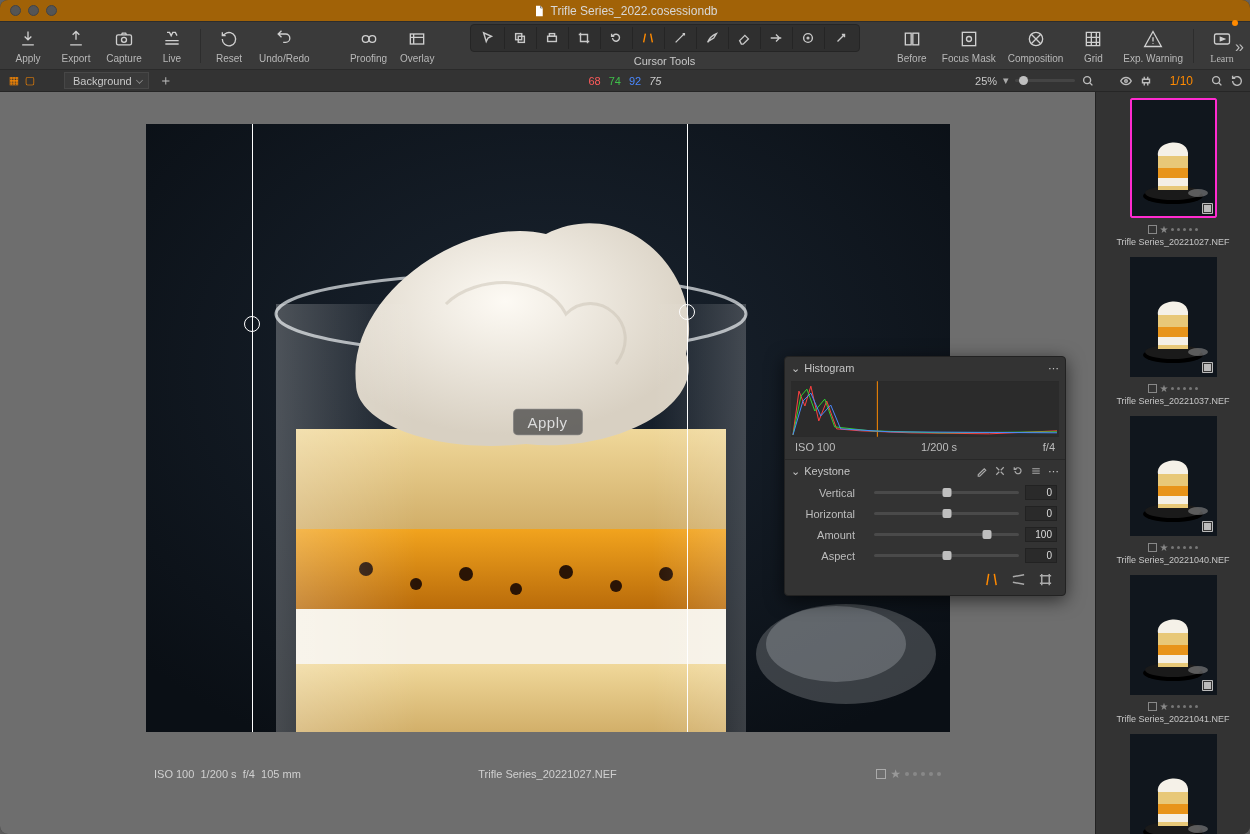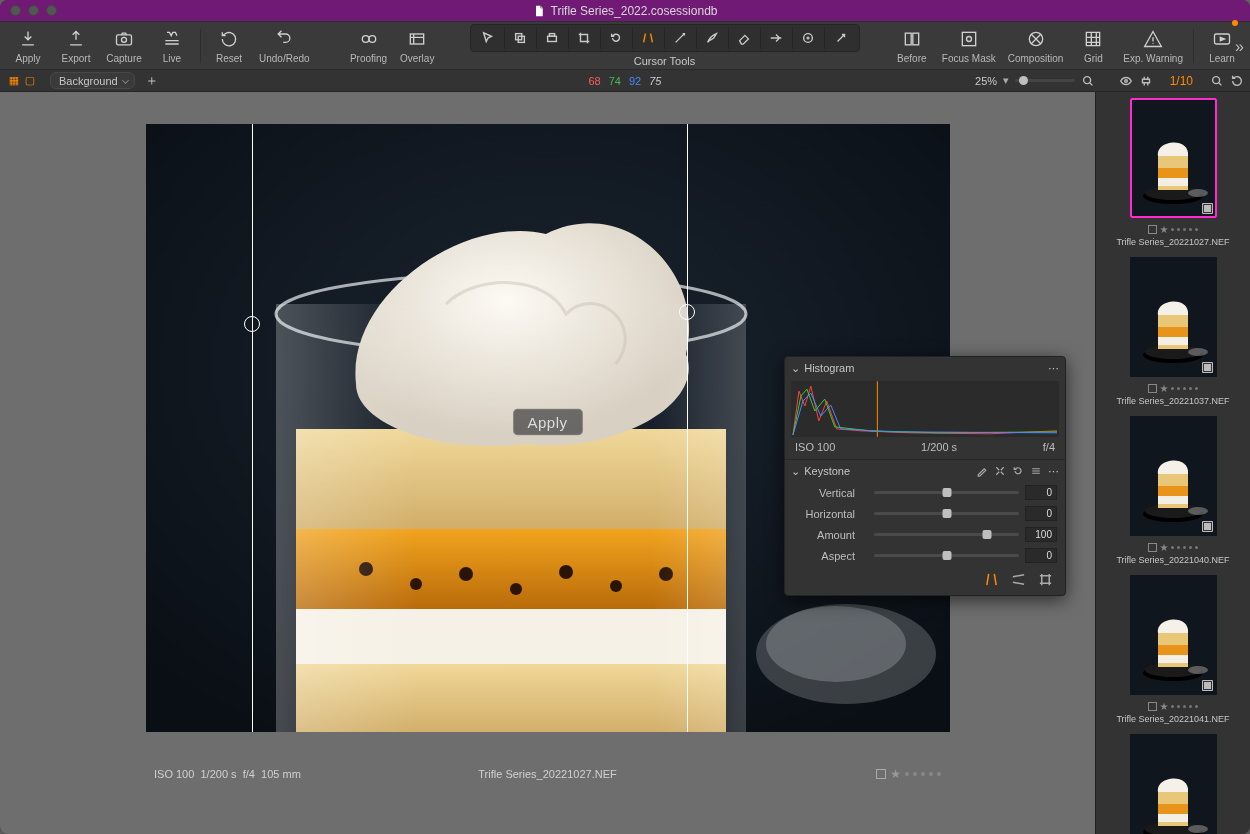--- a/index.html
+++ b/index.html
@@ -12,41 +12,41 @@
     --muted:#9a9a9a;
     --accent:#ff8a00;
     --red:#ff5b5b;
     --green:#3fbf4a;
     --blue:#4a88ff;
     --pink:#ff2bd0;
   }
   *{box-sizing:border-box;}
   body{margin:0;background:#6e6e6e;font:11px -apple-system,Helvetica,Arial,sans-serif;color:var(--text);overflow:hidden;}
   .window{width:1250px;height:834px;background:#3a3a3a;border-radius:8px;overflow:hidden;position:relative;display:flex;flex-direction:column;box-shadow:0 4px 30px rgba(0,0,0,.5);}
-  .titlebar{height:22px;background:#701a75;display:flex;align-items:center;position:relative;border-bottom:1px solid #2d2d2d;}
+  .titlebar{height:22px;background:#a16207;display:flex;align-items:center;position:relative;border-bottom:1px solid #2d2d2d;}
   .traffic{position:absolute;left:10px;display:flex;gap:7px;}
   .traffic span{width:11px;height:11px;border-radius:50%;background:#555;border:1px solid #444;}
   .title{margin:0 auto;font-size:12px;color:#d8d8d8;display:flex;align-items:center;gap:6px;}
   .title svg{width:12px;height:12px;}
   .toolbar{height:48px;background:#3a3a3a;border-bottom:1px solid #2a2a2a;display:flex;align-items:center;padding:0 4px;}
   .tb-btn{display:flex;flex-direction:column;align-items:center;justify-content:flex-end;gap:4px;min-width:48px;height:100%;padding:4px 6px 5px;color:#b8b8b8;font-size:10px;}
   .tb-btn svg{width:20px;height:20px;stroke:#cfcfcf;fill:none;stroke-width:1.6;}
   .tb-sep{width:1px;height:34px;background:#2d2d2d;margin:0 4px;}
   .tb-flex{flex:1;}
   .cursor-group{display:flex;flex-direction:column;align-items:center;gap:3px;}
   .cursor-bar{display:flex;background:#2f2f2f;border:1px solid #252525;border-radius:4px;padding:2px;}
   .cur-btn{width:32px;height:22px;display:flex;align-items:center;justify-content:center;border-right:1px solid #252525;}
   .cur-btn:last-child{border-right:none;}
   .cur-btn svg{width:14px;height:14px;stroke:#c8c8c8;fill:none;stroke-width:1.6;}
   .cur-btn.accent svg{stroke:var(--accent);}
   .subbar{height:22px;background:#333333;border-bottom:1px solid #262626;display:flex;align-items:center;padding:0 6px;font-size:11px;position:relative;}
   .sub-left{display:flex;align-items:center;gap:6px;}
   .view-toggle{display:flex;}
   .view-toggle span{width:16px;height:14px;display:flex;align-items:center;justify-content:center;}
-  .layer-select{background:#3a3a3a;border:1px solid #474747;border-radius:6px;padding:1px 16px 1px 8px;margin-left:6px;color:#c8c8c8;font-size:11px;position:relative;height:17px;display:flex;align-items:center;}
+  .layer-select{background:#3a3a3a;border:1px solid #474747;border-radius:0;padding:1px 16px 1px 8px;margin-left:20px;color:#c8c8c8;font-size:11px;position:relative;height:17px;display:flex;align-items:center;}
   .layer-select:after{content:'';position:absolute;right:5px;top:50%;width:6px;height:6px;border-right:1px solid #999;border-bottom:1px solid #999;transform:translateY(-60%) rotate(45deg) scale(0.7);}
   .rgb{position:absolute;left:50%;transform:translateX(-50%);display:flex;gap:8px;}
   .rgb .r{color:var(--red);} .rgb .g{color:var(--green);} .rgb .b{color:var(--blue);} .rgb .l{color:#ccc;font-style:italic;}
   .sub-right{margin-left:auto;display:flex;align-items:center;gap:6px;}
   .zoom-track{width:60px;height:3px;background:#444;border-radius:2px;position:relative;}
   .zoom-thumb{position:absolute;left:8%;top:-3px;width:9px;height:9px;background:#bfbfbf;border-radius:50%;}
   .sub-right svg{width:14px;height:14px;stroke:#bbb;fill:none;stroke-width:1.6;}
   .counter{color:var(--accent);font-size:12px;margin:0 11px;}
   .content{flex:1;display:flex;min-height:0;}
   .viewer{flex:1;background:#6e6e6e;display:flex;flex-direction:column;position:relative;}
@@ -270,21 +270,21 @@
         </svg>
         <span>Grid</span>
       </div>
     <div class="tb-btn">
         <svg viewBox="0 0 24 24">
           <path d="M12 3 2 21h20zM12 10v5m0 2v1"></path>
         </svg>
         <span>Exp. Warning</span>
       </div>
     <span class="tb-sep"></span>
-    <div class="tb-btn" style="position:relative;">
+    <div class="tb-btn" style="position:relative;font-family:Liberation Serif, serif;">
         <svg viewBox="0 0 24 24">
           <rect x="3" y="6" width="18" height="12" rx="2"></rect>
           <path d="M10 10l5 2-5 2z" fill="#cfcfcf"></path>
         </svg>
         <span class="learn-dot"></span>
         <span>Learn</span>
       </div>
     <div class="overflow-icon">»</div>
   </div>
 

